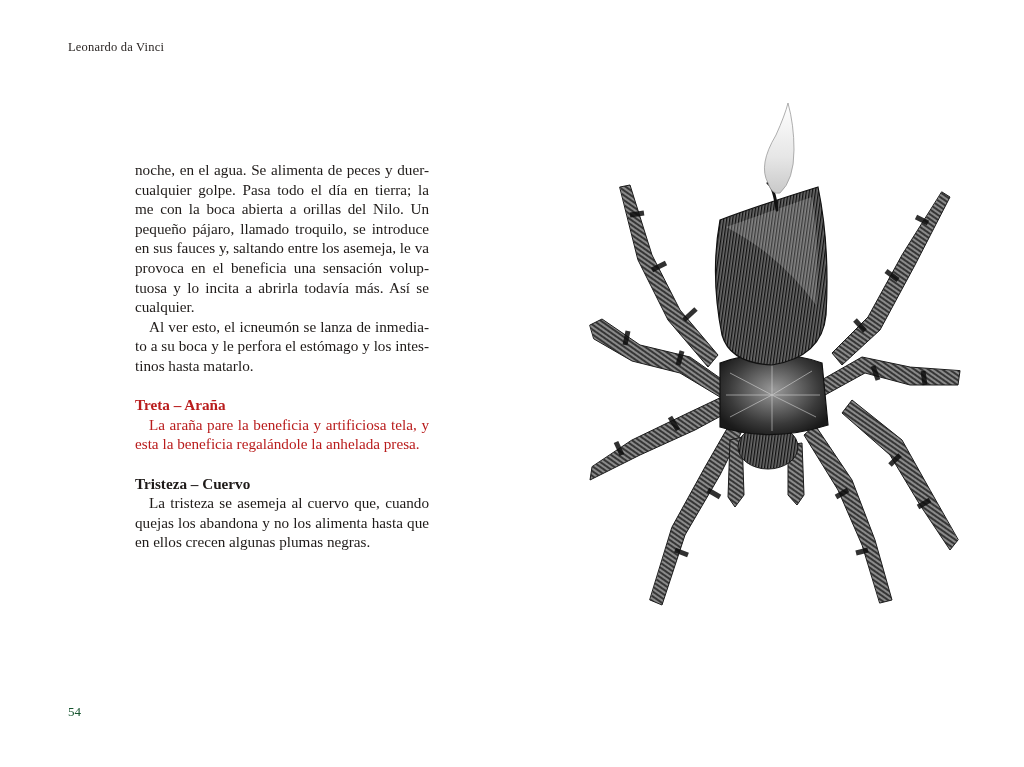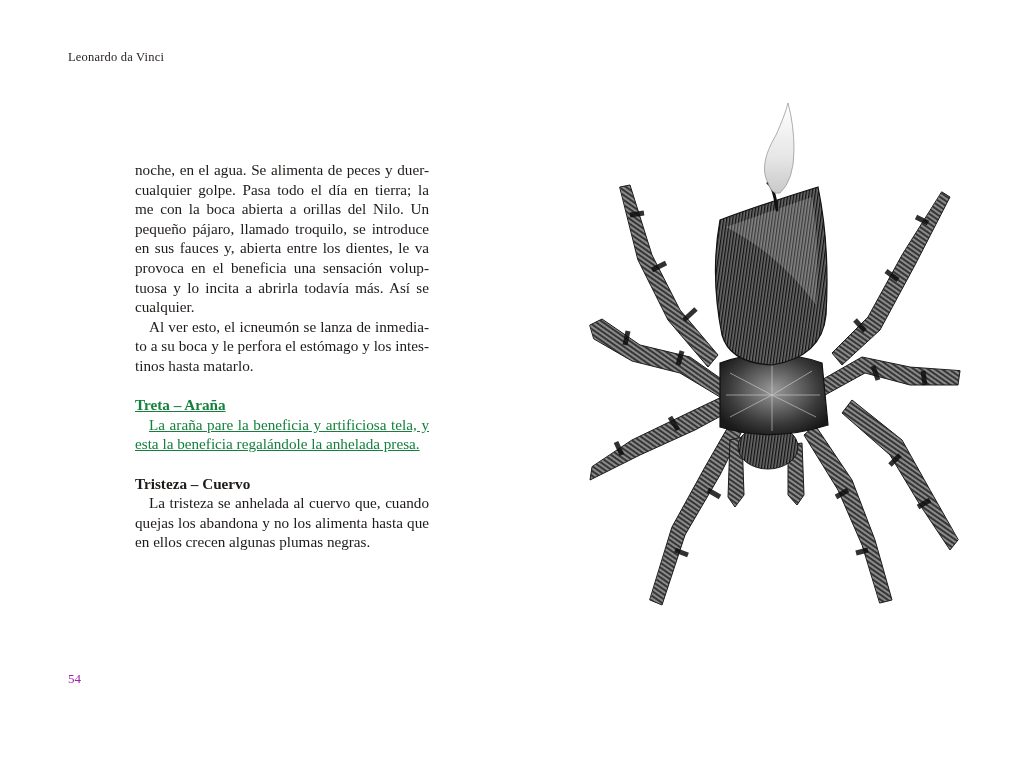--- a/index.html
+++ b/index.html
@@ -11,31 +11,31 @@
     width: 1024px;
     height: 767px;
     position: relative;
     overflow: hidden;
     font-family: "Liberation Serif", "DejaVu Serif", serif;
     color: #1e1a18;
   }
   .running-head {
     position: absolute;
     left: 68px;
-    top: 50px;
+    top: 40px;
     font-size: 12.5px;
     letter-spacing: 0.2px;
     color: #2a2523;
   }
   .folio {
     position: absolute;
     left: 68px;
-    top: 671px;
+    top: 704px;
     font-size: 13px;
-    color: #a21caf;
+    color: #14532d;
   }
   .text-block {
     position: absolute;
     left: 135px;
     top: 160px;
     width: 294px;
     font-size: 15.2px;
     line-height: 19.6px;
     text-align: justify;
     hyphens: manual;
@@ -56,62 +56,61 @@
     padding-left: 14px;
   }
   .section {
     margin-top: 19.6px;
   }
   .section-title {
     font-weight: bold;
     display: block;
   }
   .red {
-    color: #15803d;
-    text-decoration: underline;
+    color: #b91c1c;
   }
   .illustration {
     position: absolute;
     left: 580px;
     top: 95px;
     width: 390px;
     height: 520px;
   }
 </style>
 </head>
 <body>
 
 <div class="running-head">Leonardo da Vinci</div>
 
 <div class="text-block">
   <p>
     <span class="line">noche, en el agua. Se alimenta de peces y duer-</span>
     <span class="line">cualquier golpe. Pasa todo el día en tierra; la</span>
     <span class="line">me con la boca abierta a orillas del Nilo. Un</span>
     <span class="line">pequeño pájaro, llamado troquilo, se introduce</span>
-    <span class="line">en sus fauces y, abierta entre los dientes, le va</span>
+    <span class="line">en sus fauces y, saltando entre los asemeja, le va</span>
     <span class="line">provoca en el beneficia una sensación volup-</span>
     <span class="line">tuosa y lo incita a abrirla todavía más. Así se</span>
     <span class="line last">cualquier.</span>
   </p>
   <p>
     <span class="line indent">Al ver esto, el icneumón se lanza de inmedia-</span>
     <span class="line">to a su boca y le perfora el estómago y los intes-</span>
     <span class="line last">tinos hasta matarlo.</span>
   </p>
 
   <div class="section red">
     <span class="section-title">Treta – Araña</span>
     <span class="line indent">La araña pare la beneficia y artificiosa tela, y</span>
     <span class="line last">esta la beneficia regalándole la anhelada presa.</span>
   </div>
 
   <div class="section">
     <span class="section-title">Tristeza – Cuervo</span>
-    <span class="line indent">La tristeza se anhelada al cuervo que, cuando</span>
+    <span class="line indent">La tristeza se asemeja al cuervo que, cuando</span>
     <span class="line">quejas los abandona y no los alimenta hasta que</span>
     <span class="line last">en ellos crecen algunas plumas negras.</span>
   </div>
 </div>
 
 <div class="illustration">
   <svg width="390" height="520" viewBox="0 0 390 520" xmlns="http://www.w3.org/2000/svg">
     <defs>
       <pattern id="hatch" width="3" height="6" patternUnits="userSpaceOnUse" patternTransform="rotate(8)">
         <rect width="3" height="6" fill="#6a6a6a"></rect>

